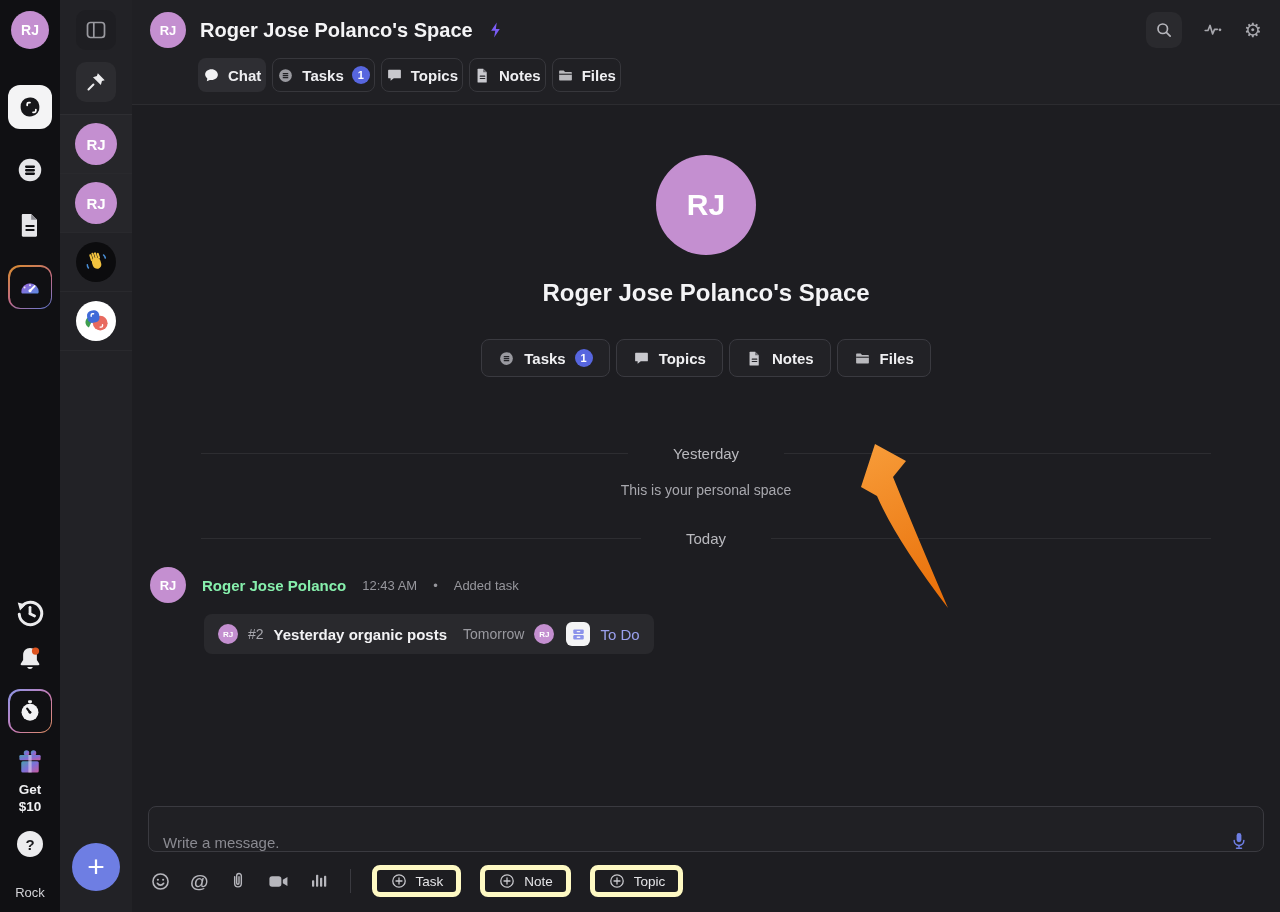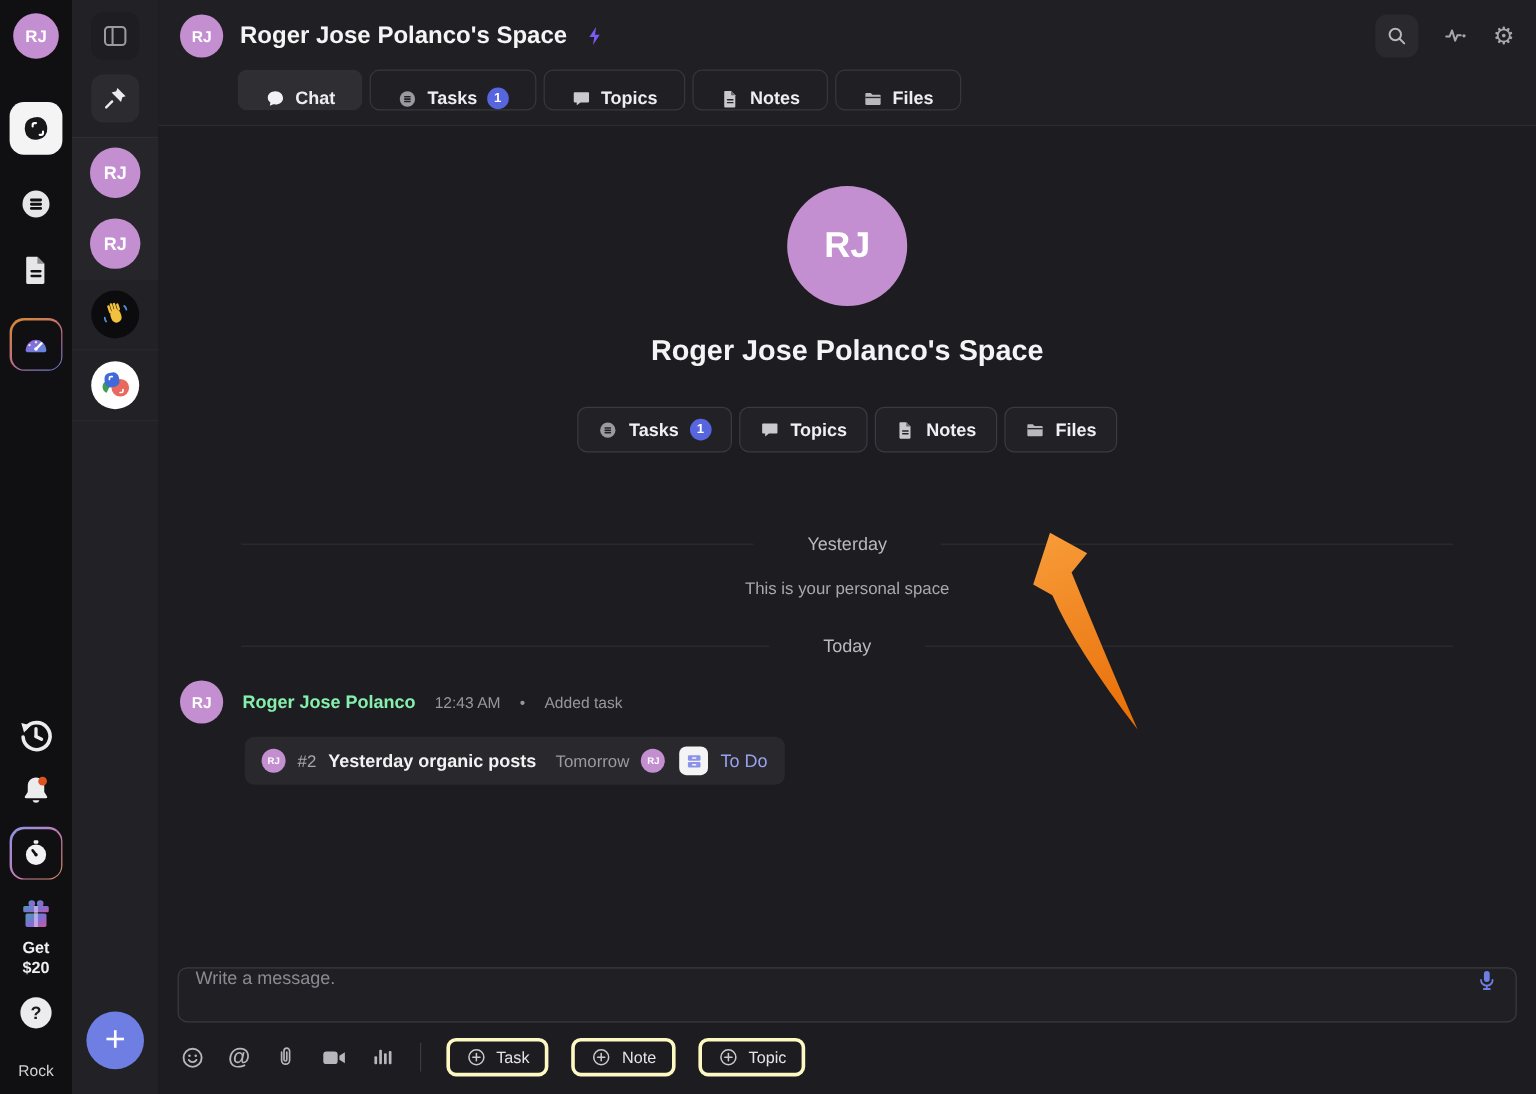--- a/index.html
+++ b/index.html
@@ -51,21 +51,21 @@
     flex-direction:column;background:#1d1d21}
   .header{background:#202024;border-bottom:1px solid #2c2c30;padding:12px 18px 12px}
   .header-top{display:flex;align-items:center;gap:14px}
   .hd-av{width:36px;height:36px;font-size:13px}
   .hd-title{font-size:20px;font-weight:700;color:#f4f4f6}
   .hd-right{margin-left:auto;display:flex;align-items:center;gap:20px}
   .search-btn{width:36px;height:36px;background:#2a2a2e;border-radius:10px;display:flex;
     align-items:center;justify-content:center;cursor:pointer}
   .glyph-gear{font-size:20px;color:#a7a7ad;cursor:pointer;font-family:"DejaVu Sans",sans-serif}
   .tabs{display:flex;gap:6px;margin-top:10px;margin-left:48px}
-  .tab{display:flex;align-items:flex-end;gap:8px;height:34px;padding:0 22px;border-radius:8px;
+  .tab{display:flex;align-items:center;gap:8px;height:34px;padding:0 4px;border-radius:8px;
     border:1px solid transparent;font-size:15px;font-weight:600;color:#eeeef1;cursor:pointer;
     background:transparent}
   .tab.active{background:#2e2e33}
   .tab.lined{border-color:#37373c}
   .badge{min-width:18px;height:18px;border-radius:9px;background:#5766df;color:#fff;
     font-size:11px;font-weight:700;display:flex;align-items:center;justify-content:center;padding:0 5px}
 
   
   .chat{flex:1;display:flex;flex-direction:column;align-items:center;position:relative;overflow:hidden}
   .hero-av{width:100px;height:100px;font-size:30px;margin-top:50px}
@@ -91,30 +91,30 @@
   .task-id{font-size:14px;color:#a7a7ad}
   .task-title{font-size:15px;font-weight:600;color:#f2f2f4}
   .task-due{font-size:14px;color:#9a9aa0;margin-left:6px}
   .status-tile{width:24px;height:24px;border-radius:6px;background:#f4f4f5;display:flex;
     align-items:center;justify-content:center;margin-left:2px}
   .task-status{font-size:15px;color:#9aa0ee}
 
   
   .composer{padding:0 16px 6px}
   .input-box{height:46px;border:1px solid #3a3a40;background:#202024;border-radius:8px;
-    display:flex;align-items:flex-start;padding:0 14px;gap:10px}
+    display:flex;align-items:flex-end;padding:0 14px;gap:10px}
   .input-box input{flex:1;background:transparent;border:0;outline:0;color:#e9e9ec;font-size:15px;
     font-family:inherit}
   .input-box input::placeholder{color:#8a8a91}
   .mic{cursor:pointer}
   .toolbar{display:flex;align-items:center;gap:19px;margin:13px 2px 9px}
   .tb-ic{cursor:pointer;display:flex;align-items:center}
   .glyph-at{font-size:19px;font-weight:700;color:#b6b6bc;cursor:pointer;line-height:1}
   .tb-sep{width:1px;height:24px;background:#3a3a40;margin:0 2px}
-  .tb-btn{display:flex;align-items:center;gap:8px;height:32px;padding:0 13px;border:3px solid #fef9c3;
+  .tb-btn{display:flex;align-items:center;gap:8px;height:32px;padding:0 13px;border:5px solid #fef9c3;
     border-radius:8px;font-size:13.5px;color:#e4e4e7;cursor:pointer;background:transparent}
 
   .arrow-layer{position:absolute;left:0;top:0;width:1280px;height:912px;pointer-events:none;z-index:6}
 </style>
 </head>
 <body>
 
 <div class="rail">
   <div class="av rail-user">RJ</div>
 
@@ -210,21 +210,21 @@
       <circle cx="9.2" cy="5.6" r="2.2" fill="url(#gg)"></circle>
       <circle cx="14.8" cy="5.6" r="2.2" fill="url(#gg)"></circle>
       <rect x="3.5" y="7.2" width="17" height="4.2" rx="1" fill="url(#gg)"></rect>
       <rect x="5" y="12.2" width="14" height="9" rx="1.2" fill="url(#gg)"></rect>
       <rect x="10.7" y="7.2" width="2.6" height="14" fill="#e9d9f2" opacity=".55"></rect>
     </svg>
   </span>
 
   <div class="promo">
     <div>Get</div>
-    <div>$20</div>
+    <div>$10</div>
   </div>
 
   <div class="help-circle">
     <span>?</span>
   </div>
 
   <div class="brand">Rock</div>
 </div>
 
 <div class="spaces">

